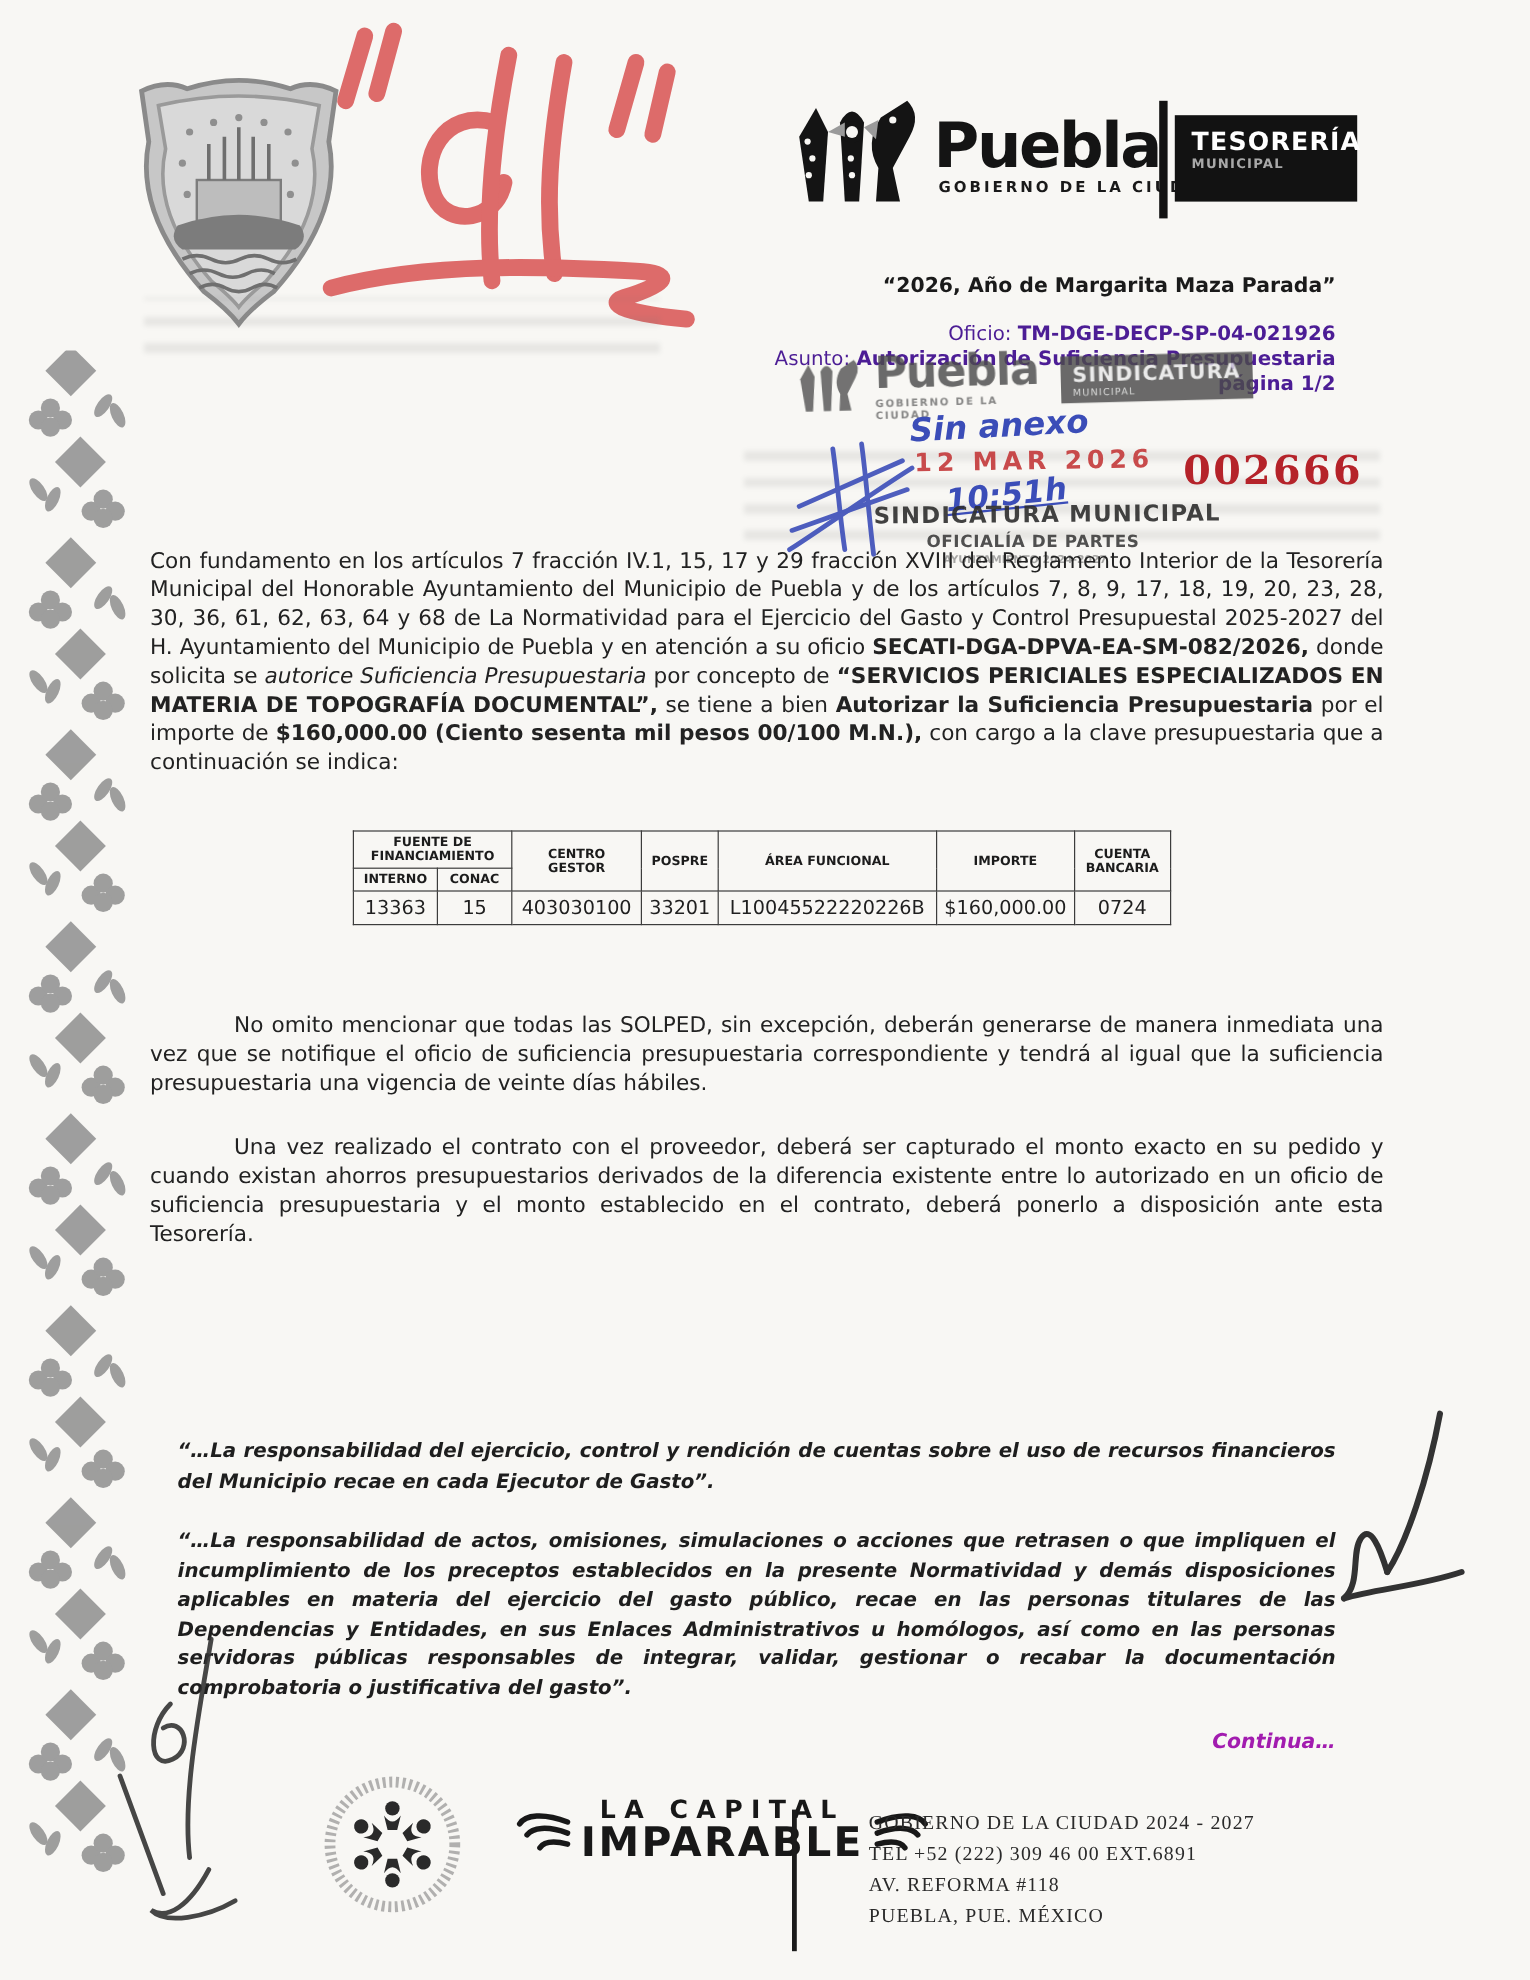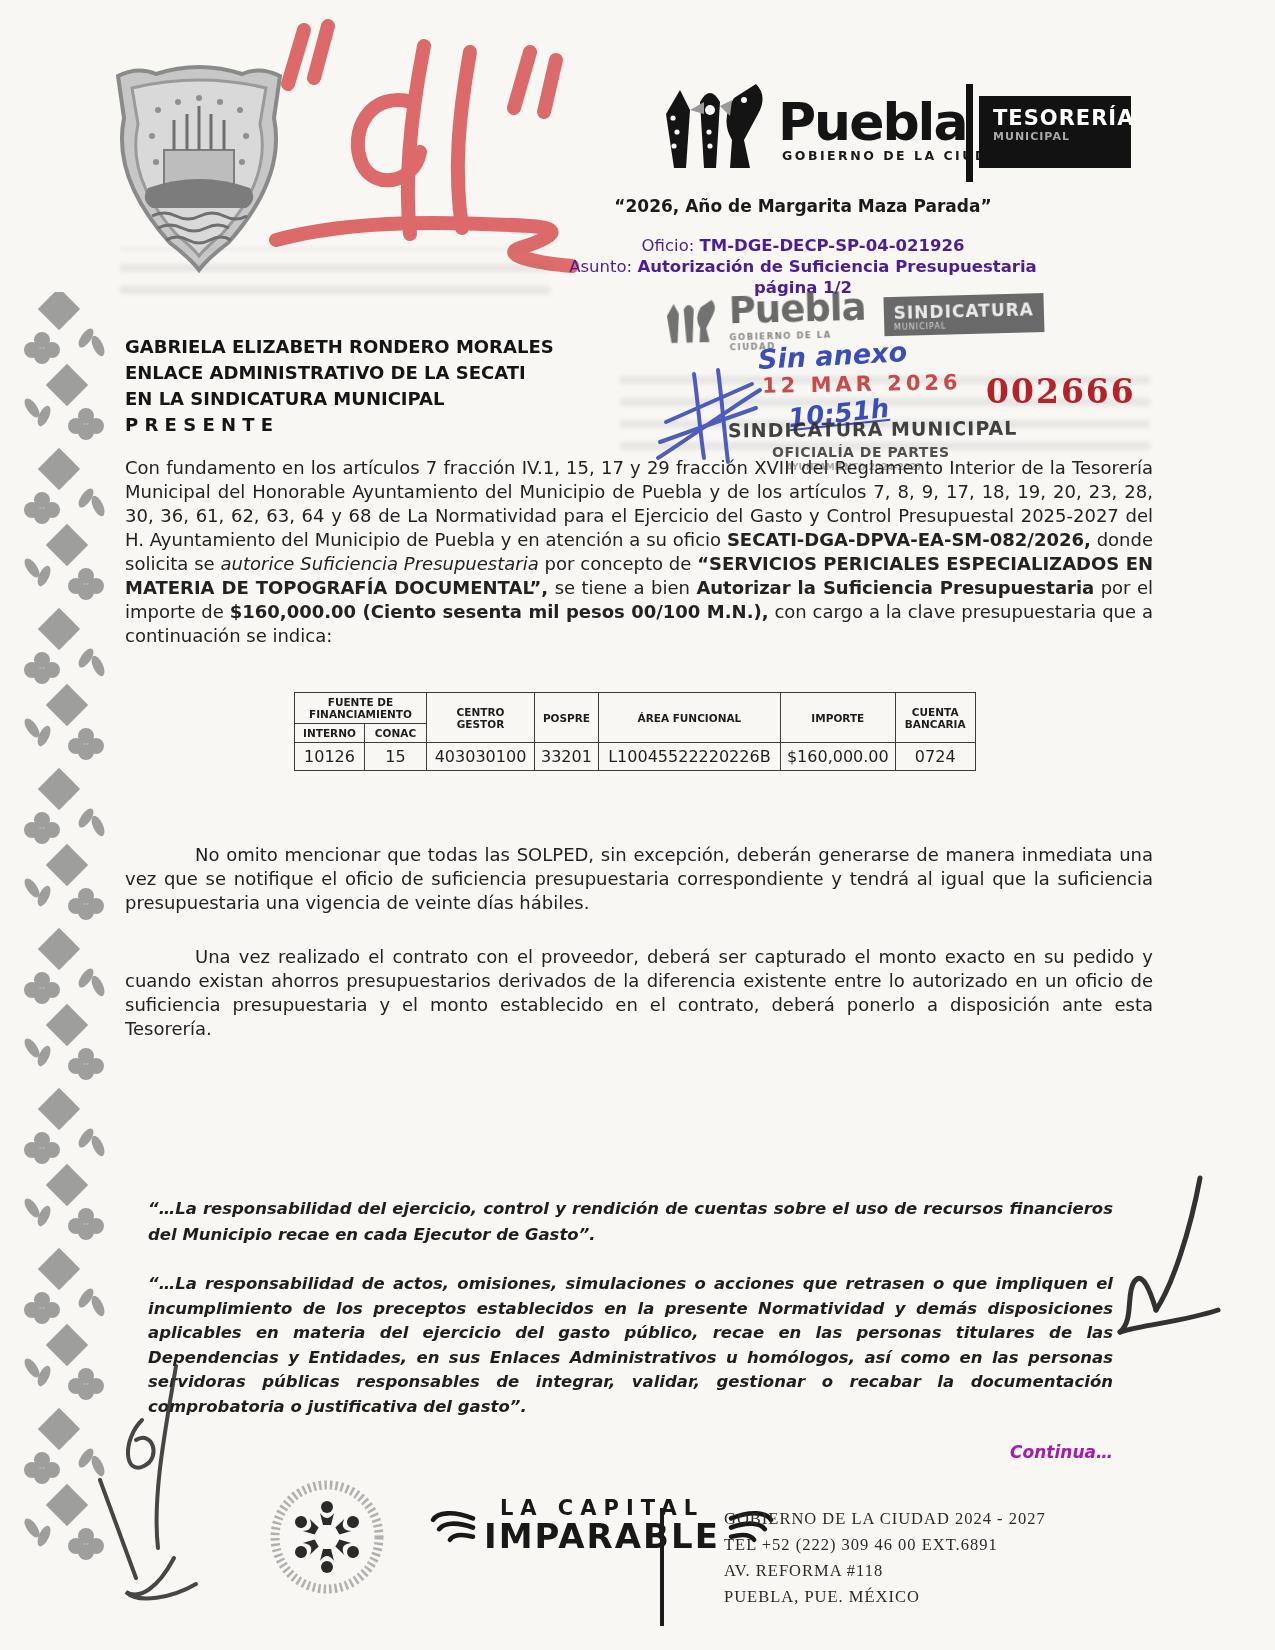--- a/index.html
+++ b/index.html
@@ -8,21 +8,21 @@
   }
   *{margin:0;padding:0;box-sizing:border-box;}
   body{background:#777;font-family:"DejaVu Sans",sans-serif;color:var(--ink);}
   #page{position:relative;width:1275px;height:1650px;margin:0 auto;background:var(--paper);
         overflow:hidden;box-shadow:0 0 14px rgba(0,0,0,.4);}
   .abs{position:absolute;}
   .b{font-weight:800;}
   .i{font-style:italic;}
   .body-par{font-size:18px;line-height:24px;text-align:justify;color:#222;}
   .indent{text-indent:70px;}
-  .right-col{right:162px;text-align:center;width:620px;}
+  .right-col{right:162px;text-align:right;width:620px;margin-top:32px;}
   .quote{font-size:16.5px;line-height:26px;font-weight:700;font-style:italic;text-align:justify;color:#1e1e1e;}
   .ghost{opacity:.13;filter:blur(2px);pointer-events:none;
          background:repeating-linear-gradient(0deg,transparent 0 6px,#777 6px 14px,transparent 14px 22px);}
   
   .wordmark{font-size:52px;font-weight:800;letter-spacing:-2px;color:#141414;}
   .brand-tagline{font-size:12.5px;font-weight:800;letter-spacing:2.5px;color:#191919;}
   .badge{background:#121212;color:#fff;padding:10px 12px 8px 14px;width:152px;height:72px;}
   .badge .t1{font-size:21px;font-weight:800;letter-spacing:1px;line-height:24px;}
   .badge .t2{font-size:11px;font-weight:700;color:#a8a8a8;letter-spacing:1px;}
   .vbar{width:7px;height:98px;background:#121212;}
@@ -212,45 +212,39 @@
     </g>
   </svg>
 
   <div class="abs date-stamp" style="left:762px;top:372px;">12 MAR 2026</div>
   <div class="abs hand-blue" style="left:788px;top:398px;font-size:26px;transform:rotate(-6deg);text-decoration:underline;">10:51h</div>
   <div class="abs stamp-office1" style="left:728px;top:418px;">SINDICATURA MUNICIPAL</div>
   <div class="abs stamp-office2" style="left:772px;top:444px;">OFICIALÍA DE PARTES</div>
   <div class="abs stamp-office3" style="left:786px;top:462px;">AYUNTAMIENTO 2024-2027</div>
   <div class="abs folio" style="left:986px;top:372px;">002666</div>
 
-  <div class="abs recipient" style="left:125px;top:334px;">
-    <div>GABRIELA ELIZABETH RONDERO MORALES</div>
-    <div>ENLACE ADMINISTRATIVO DE LA SECATI</div>
-    <div>EN LA SINDICATURA MUNICIPAL</div>
-    <div>P R E S E N T E</div>
-  </div>
 
   <div class="abs body-par" style="left:125px;top:456px;width:1028px;"><span>Con fundamento en los artículos 7 fracción IV.1, 15, 17 y 29 fracción XVIII del Reglamento Interior de la Tesorería Municipal del Honorable Ayuntamiento del Municipio de Puebla y de los artículos 7, 8, 9, 17, 18, 19, 20, 23, 28, 30, 36, 61, 62, 63, 64 y 68 de La Normatividad para el Ejercicio del Gasto y Control Presupuestal 2025-2027 del H. Ayuntamiento del Municipio de Puebla y en atención a su oficio </span><span class="b">SECATI-DGA-DPVA-EA-SM-082/2026,</span><span> donde solicita se </span><span class="i">autorice Suficiencia Presupuestaria</span><span> por concepto de </span><span class="b">“SERVICIOS PERICIALES ESPECIALIZADOS EN MATERIA DE TOPOGRAFÍA DOCUMENTAL”,</span><span> se tiene a bien </span><span class="b">Autorizar la Suficiencia Presupuestaria</span><span> por el importe de </span><span class="b">$160,000.00 (Ciento sesenta mil pesos 00/100 M.N.),</span><span> con cargo a la clave presupuestaria que a continuación se indica:</span></div>
 
   <table class="clave abs" style="left:283px;top:692px;">
     <tbody>
         <tr>
       <th colspan="2" style="width:132px;">FUENTE DE FINANCIAMIENTO</th>
       <th rowspan="2" style="width:108px;">CENTRO GESTOR</th>
       <th rowspan="2" style="width:62px;">POSPRE</th>
       <th rowspan="2" style="width:182px;">ÁREA FUNCIONAL</th>
       <th rowspan="2" style="width:108px;">IMPORTE</th>
       <th rowspan="2" style="width:80px;">CUENTA BANCARIA</th>
     </tr>
     <tr>
       <th style="width:70px;">INTERNO</th>
       <th style="width:62px;">CONAC</th>
     </tr>
     <tr>
-      <td>10126</td>
+      <td>13363</td>
       <td>15</td>
       <td>403030100</td>
       <td>33201</td>
       <td>L10045522220226B</td>
       <td>$160,000.00</td>
       <td>0724</td>
     </tr>
   </tbody>
     </table>
 

